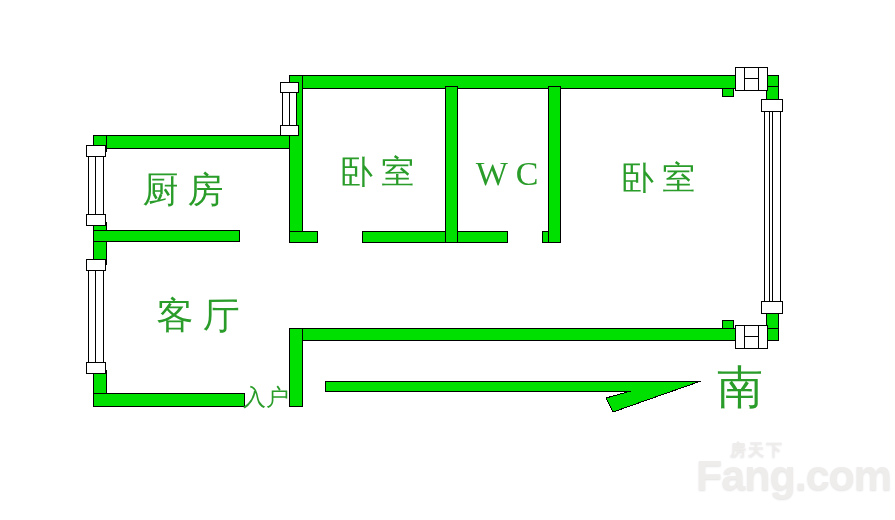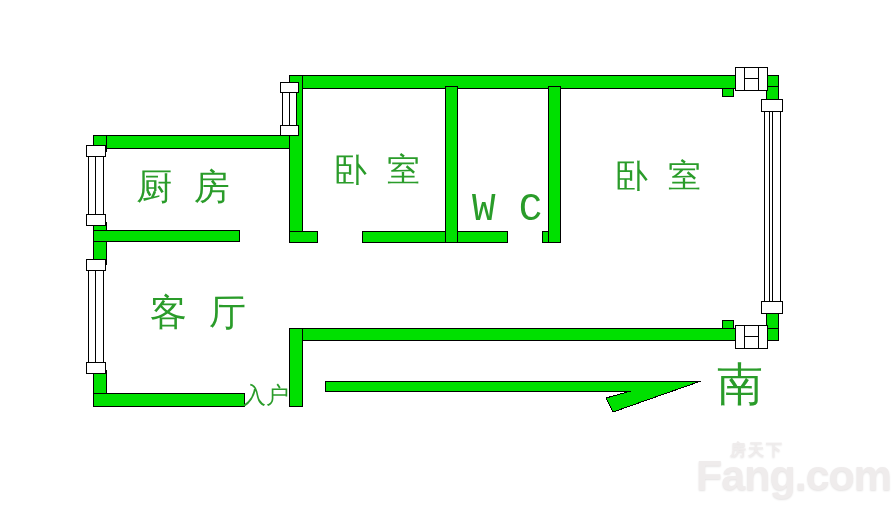--- a/index.html
+++ b/index.html
@@ -8,27 +8,27 @@
     width:895px;height:520px;
     background:#ffffff;
     overflow:hidden;
     font-family:"Liberation Sans",sans-serif;
   }
   .plan-svg{position:absolute;left:0;top:0;}
   .room-label{
     position:absolute;
     transform:translate(-50%,-50%);
     color:var(--label-green,#2a9c2a);
-    font-family:Liberation Mono, monospace;
+    font-family:Liberation Serif, serif;
     white-space:nowrap;
     line-height:1;
   }
   .lbl-kitchen{left:183px;top:190px;font-size:36px;}
   .lbl-bedroom-left{left:377px;top:172px;font-size:33px;}
-  .lbl-wc{left:507px;top:174px;font-size:39px;margin-top:36px;}
+  .lbl-wc{left:507px;top:174px;font-size:34px;}
   .lbl-bedroom-right{left:658px;top:178px;font-size:33px;}
   .lbl-living{left:198px;top:315px;font-size:37px;}
   .lbl-entry{left:266px;top:397px;font-size:23px;}
   .lbl-south{left:740px;top:388px;font-size:46px;}
   .watermark{
     position:absolute;left:696px;top:442px;
     color:var(--watermark-gray,#efecec);
     font-weight:bold;
     text-shadow:0 1px 2px #e3e1e1;
     line-height:1;

